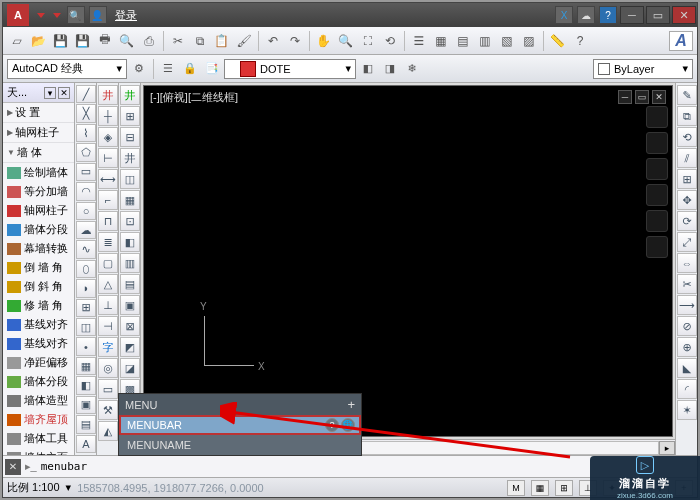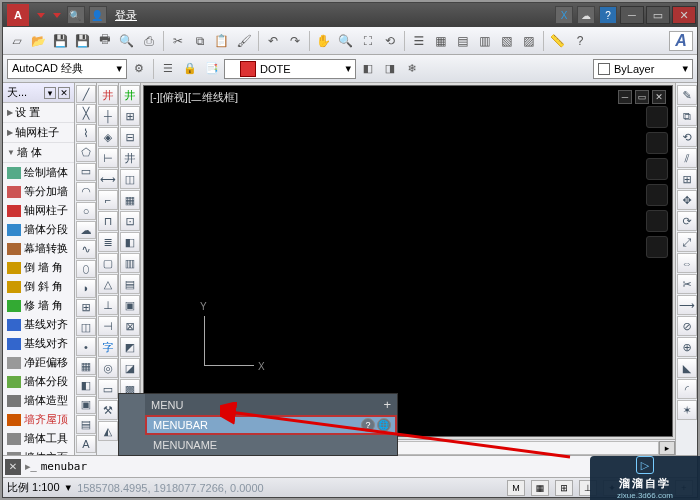--- a/index.html
+++ b/index.html
@@ -50,21 +50,21 @@
 .vp .ucs .yl{position:absolute;left:-4px;bottom:54px;}
 .vp .ucs .xl{position:absolute;left:54px;bottom:-6px;}
 .vp .cube-strip{position:absolute;right:2px;top:20px;width:26px;display:flex;flex-direction:column;gap:4px;align-items:center;}
 .vp .cube-strip span{width:22px;height:22px;background:#1a1a1a;border:1px solid #333;border-radius:3px;}
 .hscroll { height:16px; background:#ececf0; border-top:1px solid #aaa; display:flex; align-items:center; position:relative;}
 .hscroll .sbtn{width:16px;height:14px;border:1px solid #999;background:#ddd;font-size:9px;display:flex;align-items:center;justify-content:center;}
 .hscroll .strack{flex:1;height:14px;background:#f4f4f6;border:1px solid #bbb;position:relative;}
 .hscroll .sthumb{position:absolute;left:0;top:0;height:12px;width:60px;background:#ccc;border:1px solid #999;}
 .rightcol { width:22px; background:#eceef2; border-left:1px solid #aaa;display:flex;flex-direction:column;gap:1px;padding:2px 1px;}
 .rightcol .tcb { width:20px; height:20px; border:1px solid #bbb; background:linear-gradient(#fff,#e6e6ec);display:flex;align-items:center;justify-content:center;font-size:11px;color:#456;}
-.autocomplete { position:absolute; left:118px; bottom:44px; width:280px; background:#5f6b76; border:1px solid #333; color:#ddd; font-size:11px;padding-left:26px;}
+.autocomplete { position:absolute; left:118px; bottom:44px; width:244px; background:#5f6b76; border:1px solid #333; color:#ddd; font-size:11px;}
 .autocomplete .hdr{padding:3px 6px;background:#4d5862;display:flex;align-items:center;}
 .autocomplete .row{padding:4px 8px;display:flex;align-items:center;gap:6px;}
 .autocomplete .row.sel{background:#7fa6c9;color:#fff;outline:2px solid #b33;outline-offset:-2px;}
 .autocomplete .hint{position:absolute;right:6px;top:24px;display:flex;gap:2px;}
 .autocomplete .hint span{width:14px;height:14px;border:1px solid #888;background:#6a7580;border-radius:7px;font-size:9px;display:flex;align-items:center;justify-content:center;}
 .cmdbar { height:22px; background:#f4f4f7; border-top:1px solid #aaa; display:flex; align-items:center; font-size:11px; padding:0 2px; gap:4px;}
 .cmdbar .xb{width:16px;height:16px;background:#555;color:#ddd;display:flex;align-items:center;justify-content:center;font-size:10px;}
 .cmdbar .prompt{color:#777;}
 .cmdbar .typed{font-family:Consolas,monospace;}
 .statusbar { height:20px; background:linear-gradient(#e9eaee,#d6d8de); border-top:1px solid #aaa; display:flex; align-items:center; font-size:11px; padding:0 4px; gap:6px;}

